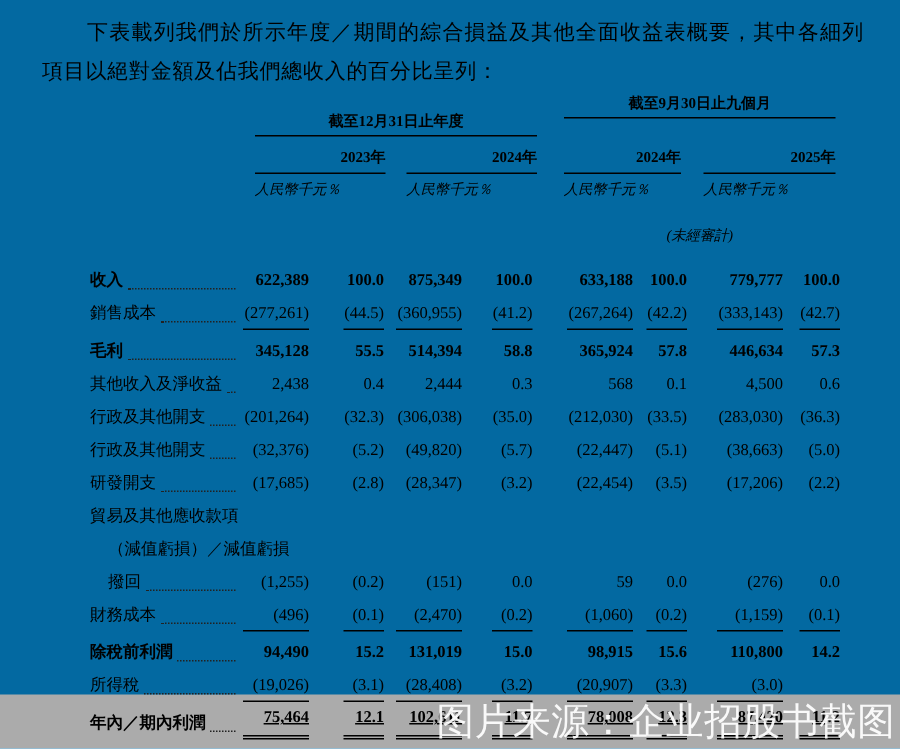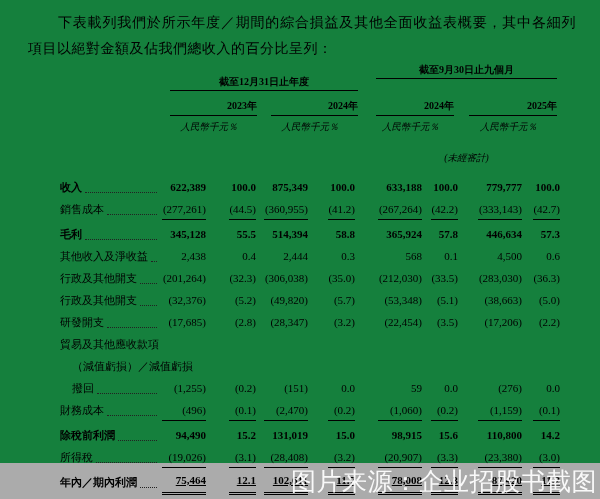--- a/index.html
+++ b/index.html
@@ -1,19 +1,19 @@
 <!DOCTYPE html>
 <html><head>
 <meta charset="utf-8">
 <style>
   * { margin:0; padding:0; box-sizing:border-box; }
   html,body { background:#ffffff; }
   .page {
     position:relative; width:600px; height:499px; overflow:hidden;
-    background:#15803d; color:#000;
+    background:#0369a1; color:#000;
     font-family:"Liberation Serif","DejaVu Serif",serif;
   }
   
   .intro {
     position:absolute; top:10px; left:28px; width:548px;
     font-size:14px; line-height:26px; text-indent:30px;
     letter-spacing:0.5px; text-align:justify;
   }
   
   .hgroup, .hyear {
@@ -21,35 +21,35 @@
     border-bottom:1px solid #000; padding-bottom:2px; line-height:12px;
   }
   .hgroup-1 { left:170px; top:76px; width:188px; }
   .hgroup-2 { left:376px; top:64px; width:181px; }
   .hyear { padding-bottom:3px; top:100px;text-align:right; }
   .hyear-1 { left:170px; width:87px; }
   .hyear-2 { left:271px; width:87px; }
   .hyear-3 { left:376px; width:78px; }
   .hyear-4 { left:469px; width:88px; }
   .hunits {
-    position:absolute; top:121px; display:flex; justify-content:center;
+    position:absolute; top:121px; display:flex; justify-content:flex-start;
     font-style:italic; font-size:9.5px; line-height:12px;
   }
   .hunits-1 { left:170px; width:87px; }
   .hunits-2 { left:271px; width:87px; }
   .hunits-3 { left:376px; width:78px; }
   .hunits-4 { left:469px; width:88px; }
   .hunits .pct { padding-right:9px; }
   .hnote {
     position:absolute; top:152px; left:376px; width:181px; text-align:center;
     font-style:italic; font-size:9.5px; line-height:12px;
   }
   
   .tbody { position:absolute; top:176px; left:60px; width:502px; font-size:11px; }
-  .row { display:flex; height:22px; line-height:22px; align-items:center; }
+  .row { display:flex; height:22px; line-height:22px; align-items:flex-end; }
   .row.gap { margin-top:3px; }
   .row.b { font-weight:bold; }
   .lbl { width:100px; display:flex; white-space:nowrap; }
   .label-only .lbl { width:auto; }
   .ind .lbl { padding-left:12px; }
   .leader { flex:1; border-bottom:1.5px dotted #222; height:17px; margin:0 3px 0 3px; }
   .c { text-align:right; white-space:nowrap; }
   .row > .c:nth-child(2) { width:46px; }
   .row > .c:nth-child(3) { width:50px; }
   .row > .c:nth-child(4) { width:52px; }
@@ -191,21 +191,21 @@
 
     <div class="row">
       <div class="lbl">
           <span>行政及其他開支</span>
           <span class="leader"></span>
         </div>
       <span class="c"><span class="v">(32,376)</span></span>
       <span class="c"><span class="v">(5.2)</span></span>
       <span class="c"><span class="v">(49,820)</span></span>
       <span class="c"><span class="v">(5.7)</span></span>
-      <span class="c"><span class="v">(53,348)</span></span>
+      <span class="c"><span class="v">(22,447)</span></span>
       <span class="c"><span class="v">(5.1)</span></span>
       <span class="c"><span class="v">(38,663)</span></span>
       <span class="c"><span class="v">(5.0)</span></span>
     </div>
 
     <div class="row">
       <div class="lbl">
           <span>研發開支</span>
           <span class="leader"></span>
         </div>
@@ -280,21 +280,20 @@
       <div class="lbl">
           <span>所得稅</span>
           <span class="leader"></span>
         </div>
       <span class="c"><span class="v">(19,026)</span></span>
       <span class="c"><span class="v">(3.1)</span></span>
       <span class="c"><span class="v">(28,408)</span></span>
       <span class="c"><span class="v">(3.2)</span></span>
       <span class="c"><span class="v">(20,907)</span></span>
       <span class="c"><span class="v">(3.3)</span></span>
-      <span class="c"><span class="v">(23,380)</span></span>
       <span class="c"><span class="v">(3.0)</span></span>
     </div>
 
     <div class="row b gap rule2">
       <div class="lbl">
           <span>年內／期內利潤</span>
           <span class="leader"></span>
         </div>
       <span class="c"><span class="v">75,464</span></span>
       <span class="c"><span class="v">12.1</span></span>

